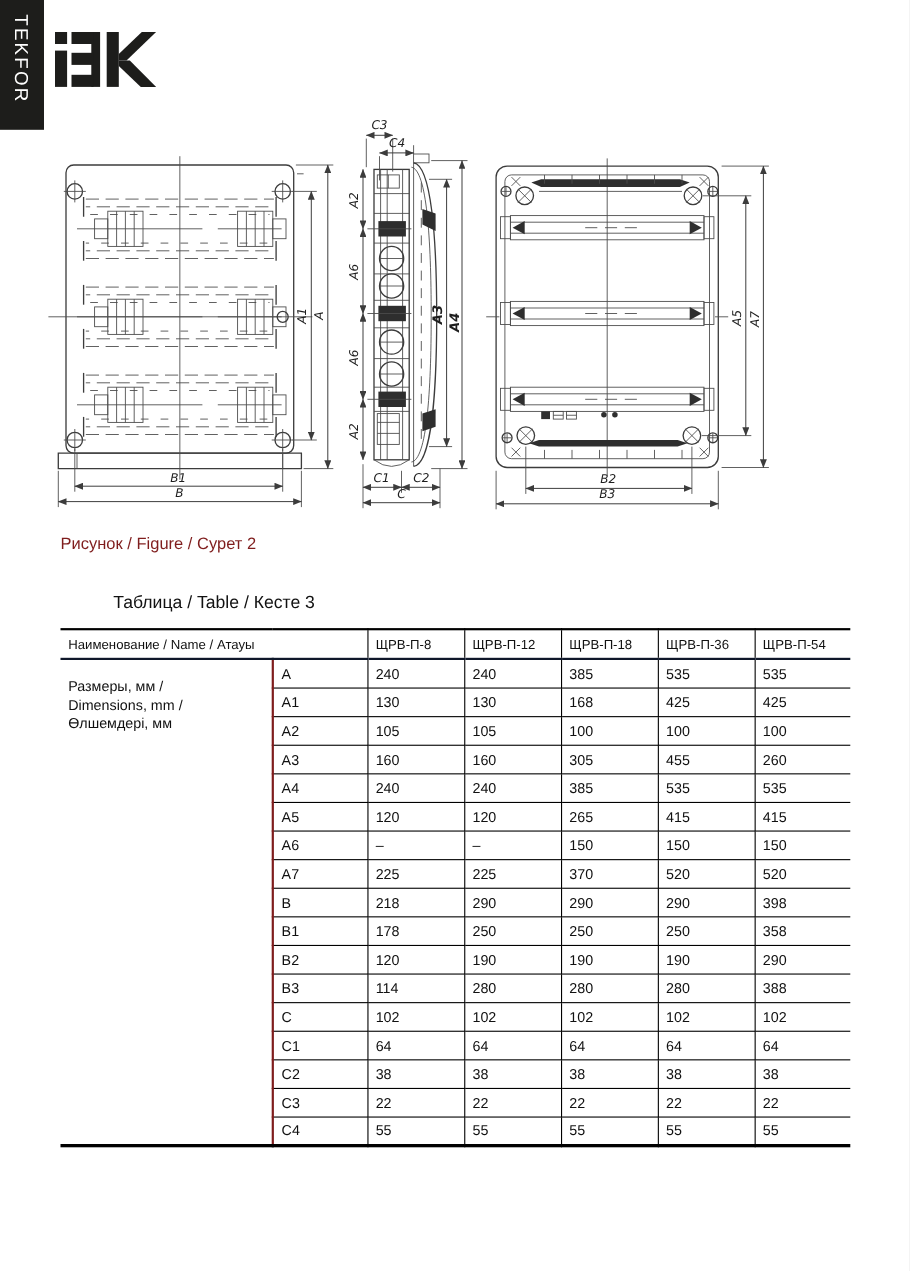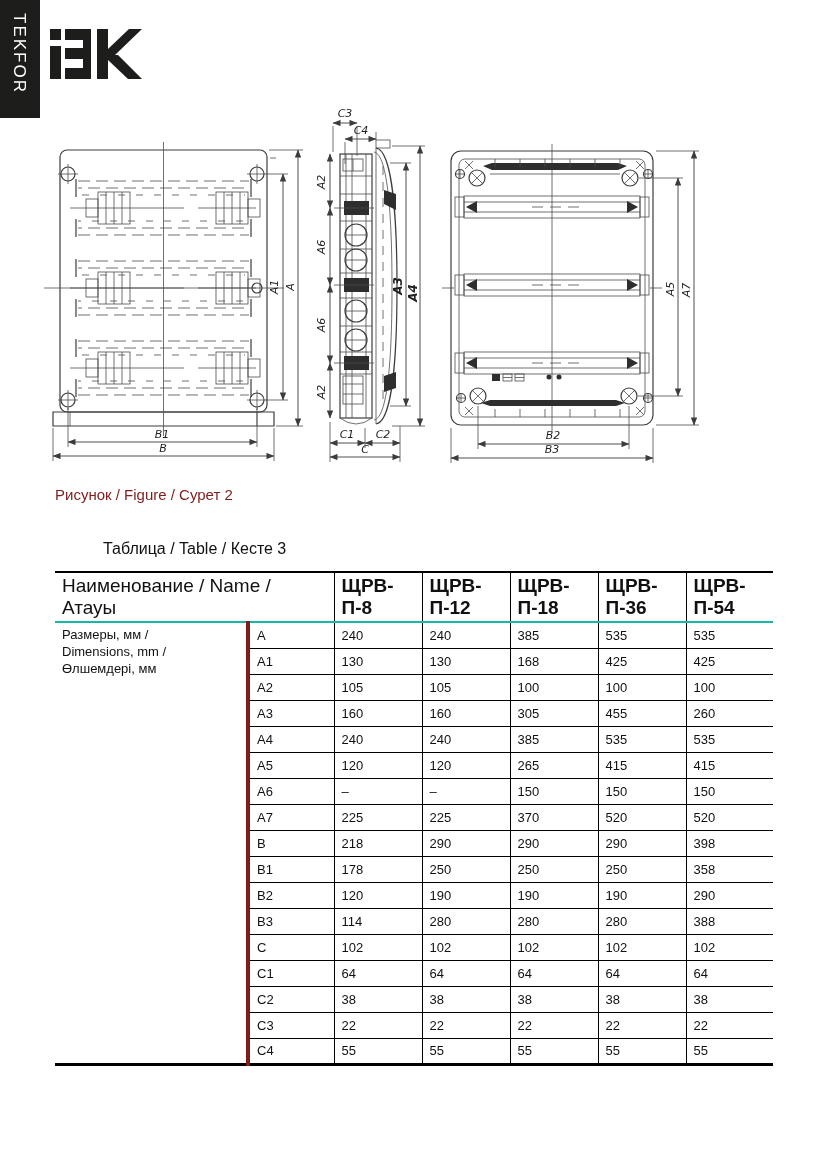--- a/index.html
+++ b/index.html
@@ -29,27 +29,27 @@
     font-size:16px; color:#111;margin-left:48px;
   }
   table.dims {
     position:absolute; left:55px; top:571px;
     width:718px; border-collapse:collapse; table-layout:fixed;
     border-top:2px solid #000; border-bottom:3px solid #000;
     font-size:13px; color:#111;
   }
   table.dims th, table.dims td { padding:2px 7px; text-align:left; font-weight:normal; }
   table.dims thead th {
-    height:21px; border-bottom:2px solid #14b8a6; font-size:19px; vertical-align:middle;
-  }
-  table.dims thead th.model { border-left:1px solid #000; font-weight:bold; }
+    height:21px; border-bottom:2px solid #0f172a; font-size:12px; vertical-align:middle;
+  }
+  table.dims thead th.model { border-left:1px solid #000; font-weight:normal; }
   table.dims tbody tr { height:26px; }
   table.dims td.grouplabel {
-    vertical-align:top; padding-top:4px; line-height:1.3;
-    border-right:4px solid #7f1d1d;
+    vertical-align:top; padding-top:16px; line-height:1.3;
+    border-right:2px solid #7f1d1d;
   }
   table.dims td.param { border-right:1px solid #000; border-bottom:1px solid #000; }
   table.dims td.val { border-right:1px solid #000; border-bottom:1px solid #000; }
   table.dims td.val:last-child { border-right:none; }
   table.dims tbody tr:last-child td.param,
   table.dims tbody tr:last-child td.val { border-bottom:none; }
 
   
   .s-med  { stroke:#3c3c3c; stroke-width:1.2; fill:none; }
   .s-thin { stroke:#4b4b4b; stroke-width:0.8; fill:none; }

